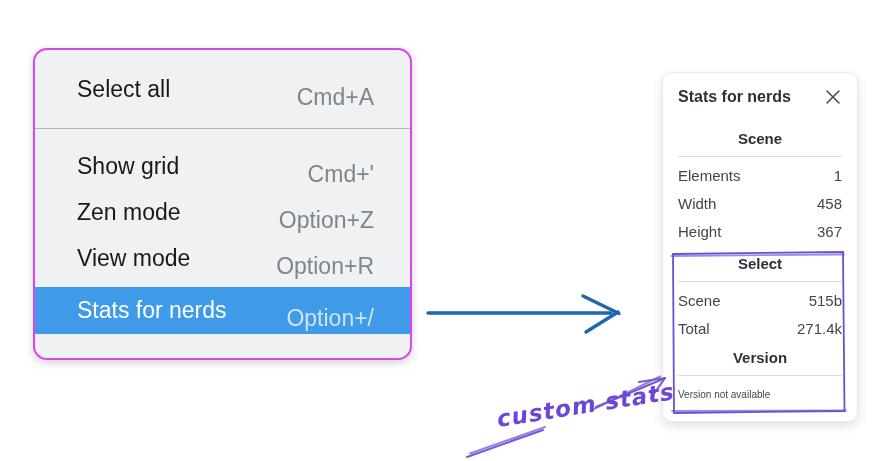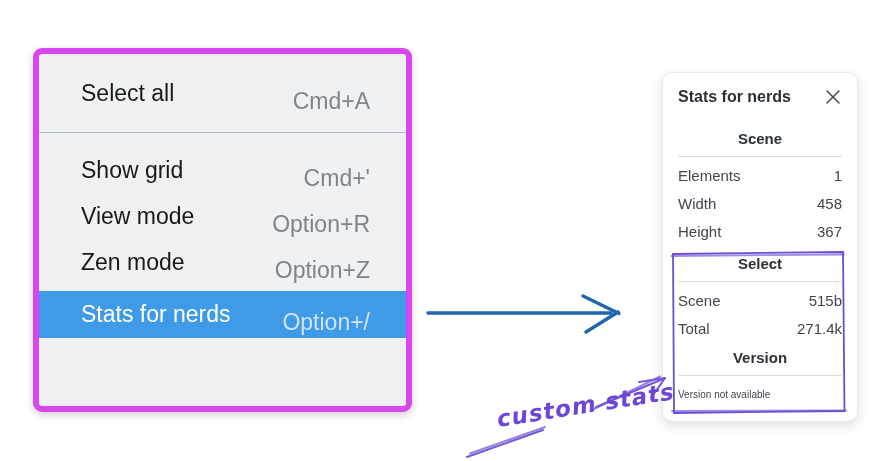--- a/index.html
+++ b/index.html
@@ -3,22 +3,22 @@
 <meta charset="utf-8">
 <style>
   html,body{margin:0;padding:0;}
   body{
     width:873px;height:461px;position:relative;background:#ffffff;overflow:hidden;
     font-family:"Liberation Sans",sans-serif;
   }
 
   
   .menu{
-    position:absolute;left:33px;top:48px;width:379px;height:364px;
-    background:#f0f1f2;border:6px solid #d946ef;border-radius:9px;
+    position:absolute;left:33px;top:48px;width:379px;height:312px;
+    background:#f0f1f2;border:2px solid #d946ef;border-radius:14px;
     box-shadow:0 3px 8px rgba(0,0,0,.18);
     box-sizing:border-box;overflow:hidden;
   }
   .menu-item{
     display:flex;justify-content:space-between;align-items:center;
     padding:0 36px 0 42px;height:46px;font-size:23px;color:#17191b;cursor:default;
   }
   .menu-item.first{height:78px;}
   .menu-item .shortcut{color:#7d858d;margin-top:16px;}
   .menu-sep{height:1px;background:#b3b8be;}
@@ -62,26 +62,26 @@
     <span>Select all</span>
     <span class="shortcut">Cmd+A</span>
   </div>
   <div class="menu-sep"></div>
   <div class="menu-group">
     <div class="menu-item">
       <span>Show grid</span>
       <span class="shortcut">Cmd+'</span>
     </div>
     <div class="menu-item">
+      <span>Zen mode</span>
+      <span class="shortcut">Option+Z</span>
+    </div>
+    <div class="menu-item">
       <span>View mode</span>
       <span class="shortcut">Option+R</span>
-    </div>
-    <div class="menu-item">
-      <span>Zen mode</span>
-      <span class="shortcut">Option+Z</span>
     </div>
     <div class="menu-item highlight">
       <span>Stats for nerds</span>
       <span class="shortcut">Option+/</span>
     </div>
   </div>
 </div>
 
 <div class="panel">
   <div class="panel-title-row">

